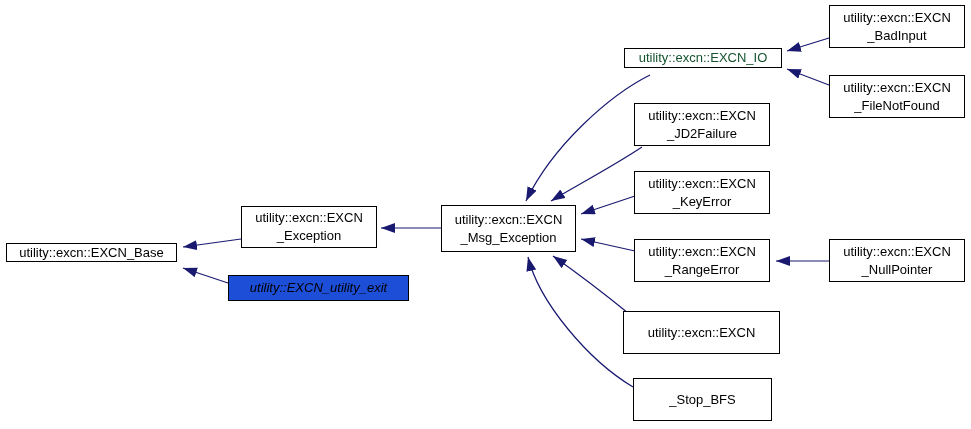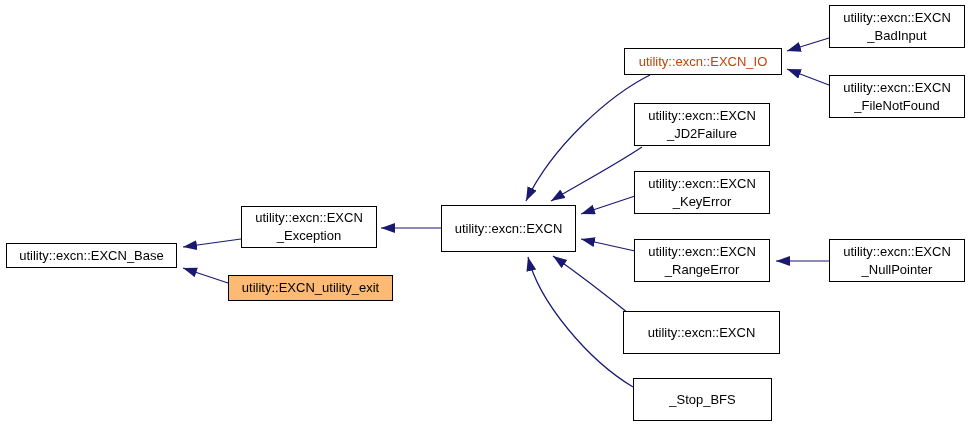--- a/index.html
+++ b/index.html
@@ -65,34 +65,35 @@
         <path d="M 635 196 L 581 214" class="edge" stroke="#191970" marker-end="url(#arrowhead)"></path>
         <path d="M 635 251 L 581 239" class="edge" stroke="#191970" marker-end="url(#arrowhead)"></path>
         <path d="M 628 313 C 601 291 570 268 553 256" class="edge" stroke="#191970" marker-end="url(#arrowhead)"></path>
         <path d="M 633 387 C 588 360 539 302 528 257" class="edge" stroke="#191970" marker-end="url(#arrowhead)"></path>
         <path d="M 829 38 L 787 51" class="edge" stroke="#191970" marker-end="url(#arrowhead)"></path>
         <path d="M 829 85 L 787 69" class="edge" stroke="#191970" marker-end="url(#arrowhead)"></path>
         <path d="M 829 261 L 776 261" class="edge" stroke="#191970" marker-end="url(#arrowhead)"></path>
       </g>
   </svg>
   <div id="node-layer">
-      <div class="node" style="left: 6px; top: 243px; width: 171px; height: 25px; background: rgb(255, 255, 255); border-color: rgb(0, 0, 0); color: rgb(0, 0, 0);">
+      <div class="node" style="left: 6px; top: 243px; width: 171px; height: 19px; background: rgb(255, 255, 255); border-color: rgb(0, 0, 0); color: rgb(0, 0, 0);">
         <span class="lbl-line">utility::excn::EXCN_Base</span>
       </div>
       <div class="node" style="left: 241px; top: 206px; width: 136px; height: 42px; background: rgb(255, 255, 255); border-color: rgb(0, 0, 0); color: rgb(0, 0, 0);">
         <span class="lbl-line">utility::excn::EXCN</span>
         <span class="lbl-line">_Exception</span>
       </div>
-      <div class="node" style="left: 228px; top: 275px; width: 165px; height: 26px; background: #fdba74; border-color: rgb(0, 0, 0); color: rgb(0, 0, 0);">
+      <div class="node" style="left: 228px; top: 275px; width: 181px; height: 26px; background: #1d4ed8; border-color: rgb(0, 0, 0); color: rgb(0, 0, 0); font-style: italic;">
         <span class="lbl-line">utility::EXCN_utility_exit</span>
       </div>
       <div class="node" style="left: 441px; top: 205px; width: 135px; height: 47px; background: rgb(255, 255, 255); border-color: rgb(0, 0, 0); color: rgb(0, 0, 0);">
         <span class="lbl-line">utility::excn::EXCN</span>
+        <span class="lbl-line">_Msg_Exception</span>
       </div>
-      <div class="node" style="left: 624px; top: 48px; width: 158px; height: 27px; background: rgb(255, 255, 255); border-color: rgb(0, 0, 0); color: #c2410c;">
+      <div class="node" style="left: 624px; top: 48px; width: 158px; height: 20px; background: rgb(255, 255, 255); border-color: rgb(0, 0, 0); color: #14532d;">
         <span class="lbl-line">utility::excn::EXCN_IO</span>
       </div>
       <div class="node" style="left: 829px; top: 5px; width: 136px; height: 43px; background: rgb(255, 255, 255); border-color: rgb(0, 0, 0); color: rgb(0, 0, 0);">
         <span class="lbl-line">utility::excn::EXCN</span>
         <span class="lbl-line">_BadInput</span>
       </div>
       <div class="node" style="left: 829px; top: 75px; width: 136px; height: 43px; background: rgb(255, 255, 255); border-color: rgb(0, 0, 0); color: rgb(0, 0, 0);">
         <span class="lbl-line">utility::excn::EXCN</span>
         <span class="lbl-line">_FileNotFound</span>
       </div>

